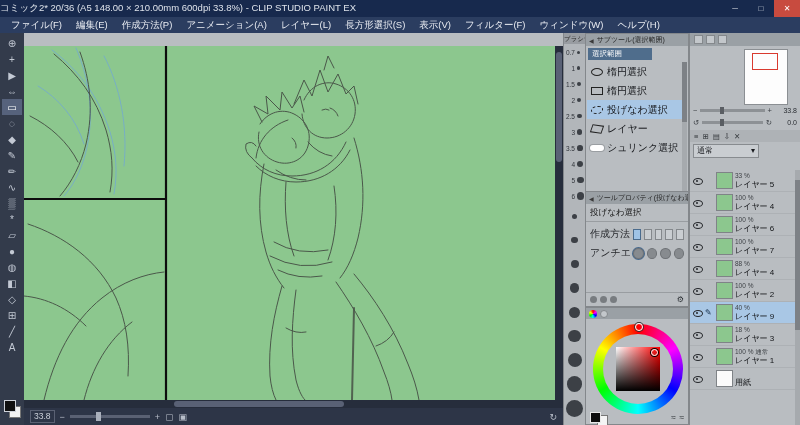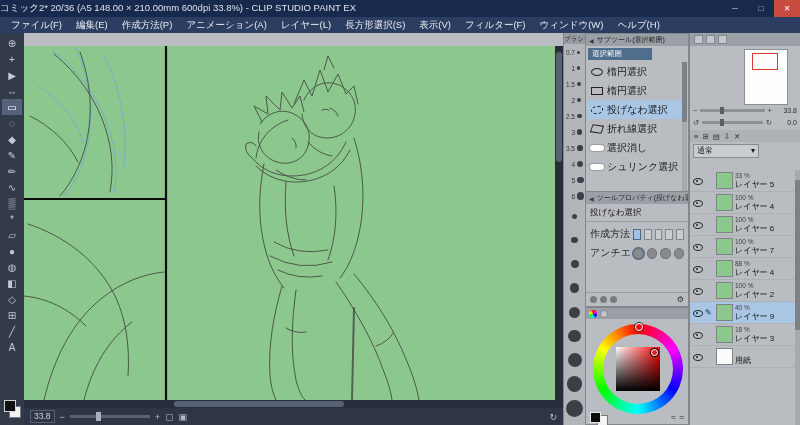--- a/index.html
+++ b/index.html
@@ -415,27 +415,23 @@
           <span>楕円選択</span>
         </div>
 
         <div class="strow selected" style="--i: 2;">
           <span class="sticon" data-icon="lasso"></span>
           <span>投げなわ選択</span>
         </div>
 
         <div class="strow" style="--i: 3;">
           <span class="sticon" data-icon="poly"></span>
-          <span>折れ線選択</span>
-        </div>
-
-        <div class="strow" style="--i: 4;">
-          <span class="sticon" data-icon="stroke"></span>
-          <span>選択消し</span>
-        </div>
+          <span>レイヤー</span>
+        </div>
+
 
         <div class="strow" style="--i: 5;">
           <span class="sticon" data-icon="stroke"></span>
           <span>シュリンク選択</span>
         </div>
       </div>
     <div class="stscroll">
         <div class="thumb"></div>
       </div>
   </div>
@@ -610,20 +606,29 @@
         <div class="lrow" style="--i: 7;">
           <span class="eye"></span>
           <span class="pen">✎</span>
           <span class="lthumb" data-thumb="green"></span>
           <span class="lmeta">
             <span class="lop">18 %</span>
             <span class="lname">レイヤー 3</span>
           </span>
         </div>
 
+        <div class="lrow" style="--i: 8;">
+          <span class="eye"></span>
+          <span class="pen">✎</span>
+          <span class="lthumb" data-thumb="green"></span>
+          <span class="lmeta">
+            <span class="lop">100 % 通常</span>
+            <span class="lname">レイヤー 1</span>
+          </span>
+        </div>
 
         <div class="lrow" style="--i: 9;">
           <span class="eye"></span>
           <span class="pen">✎</span>
           <span class="lthumb" data-thumb="white"></span>
           <span class="lmeta">
             <span class="lop"></span>
             <span class="lname">用紙</span>
           </span>
         </div>

